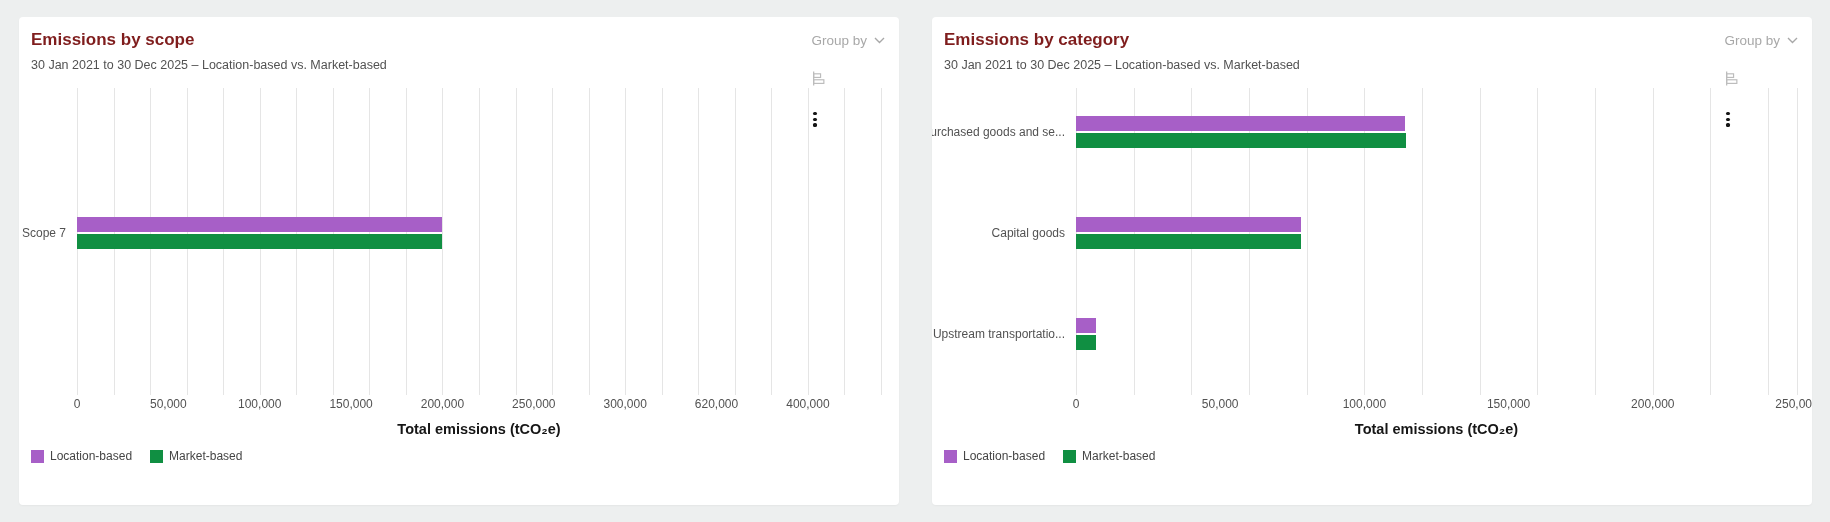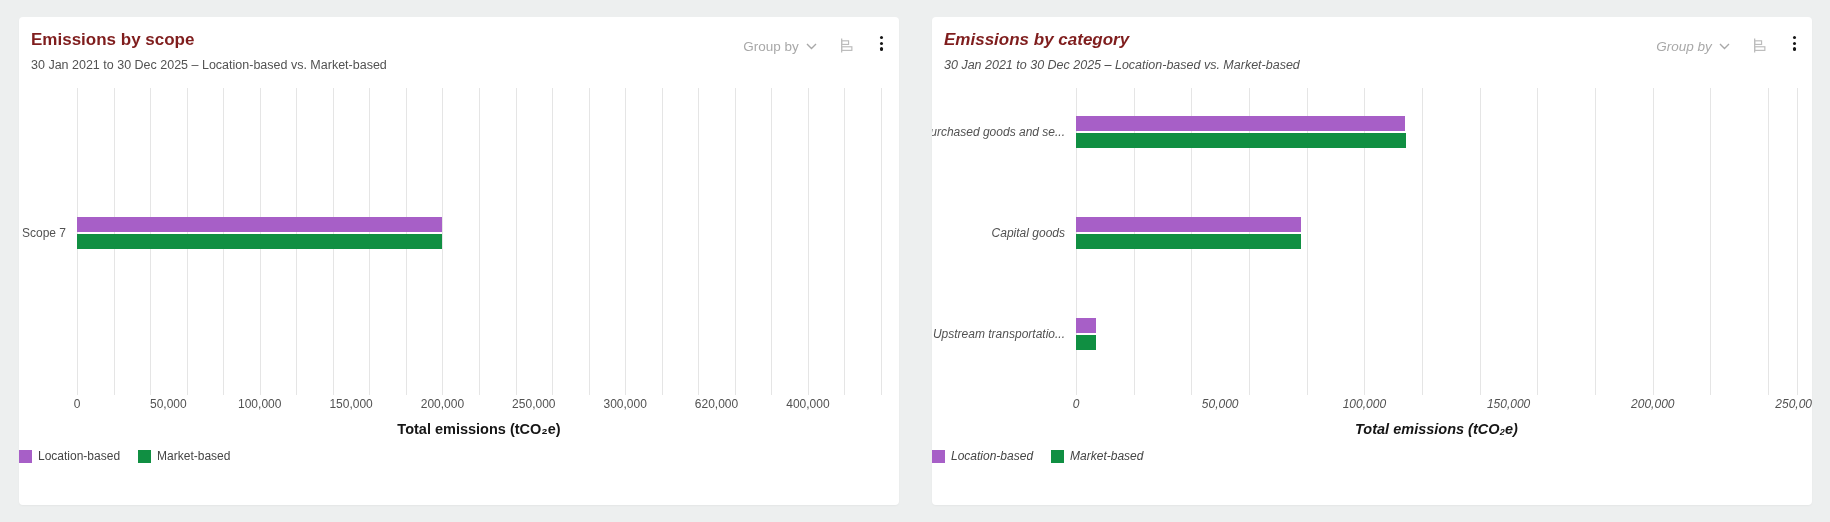--- a/index.html
+++ b/index.html
@@ -1,44 +1,44 @@
 <!DOCTYPE html>
 <html><head>
 <meta charset="utf-8">
 <style>
   * { margin:0; padding:0; box-sizing:border-box; }
   html,body { width:1830px; height:522px; background:#edefef; font-family:"Liberation Sans", sans-serif; overflow:hidden; }
   .card { position:absolute; top:17px; width:880px; height:488px; background:#ffffff; border-radius:4px;
           box-shadow:0 1px 2px rgba(0,0,0,0.04); overflow:hidden; }
   .card.c0 { left:19px;  --gutter:58px;  --plotright:18px; }
-  .card.c1 { left:932px;font-style:italic; --gutter:144px; --plotright:15px; }
+  .card.c1 { left:932px; --gutter:144px; --plotright:15px; }
 
   .header { position:absolute; left:12px; right:14px; top:13px; height:48px; }
   .title { font-size:17px; font-weight:700; color:#7f1d1d; letter-spacing:0; }
   .subtitle { margin-top:8px; font-size:12.5px; color:#525252; }
-  .controls { position:absolute; right:0; top:3px; display:flex; align-items:flex-end; gap:22px; }
+  .controls { position:absolute; right:0; top:3px; display:flex; align-items:flex-start; gap:22px;flex-direction:column; }
   .groupby { display:flex; align-items:center; gap:7px; color:#a8a8a8; font-size:13.5px; cursor:pointer; }
   .kebab { display:flex; flex-direction:column; gap:2.5px; padding:3px 2px; cursor:pointer; }
   .kebab span { width:3.2px; height:3.2px; border-radius:50%; background:#161616; }
   .icon-btn { cursor:pointer; display:flex; align-items:center; }
 
   .chart-area { position:absolute; left:0; right:0; top:71px; height:302px; }
   .plot { position:absolute; left:var(--gutter); right:var(--plotright); top:0; bottom:0; }
   .gridline { position:absolute; top:0; bottom:-5px; width:1px; background:#e5e5e5; }
   .bar { position:absolute; left:0; height:15px; }
   .cat-labels { position:absolute; left:0; top:0; bottom:0; width:var(--gutter); }
   .cat-label { position:absolute; right:11px; transform:translateY(-50%); font-size:12px; color:#525252; white-space:nowrap; }
 
   .xticks { position:absolute; left:var(--gutter); right:var(--plotright); top:380px; height:16px; }
   .xtick { position:absolute; top:0; transform:translateX(-50%); font-size:12px; color:#525252; white-space:nowrap; }
 
   .axis-title { position:absolute; left:var(--gutter); right:var(--plotright); top:404px; text-align:center;
                 font-size:14.5px; font-weight:700; color:#161616; }
 
-  .legend { position:absolute; left:0; top:432px; display:flex; align-items:center; gap:18px; }
+  .legend { position:absolute; left:12px; top:432px; display:flex; align-items:center; gap:18px; }
   .legend-item { display:flex; align-items:center; gap:6px; cursor:pointer; }
   .swatch { width:13px; height:13px; display:inline-block; }
   .legend-label { font-size:12px; color:#454545; }
 </style>
 </head>
 <body style="background: rgb(237, 239, 239);">
 
 <div class="card c0">
   <div class="header">
     <div class="title">Emissions by scope</div>

